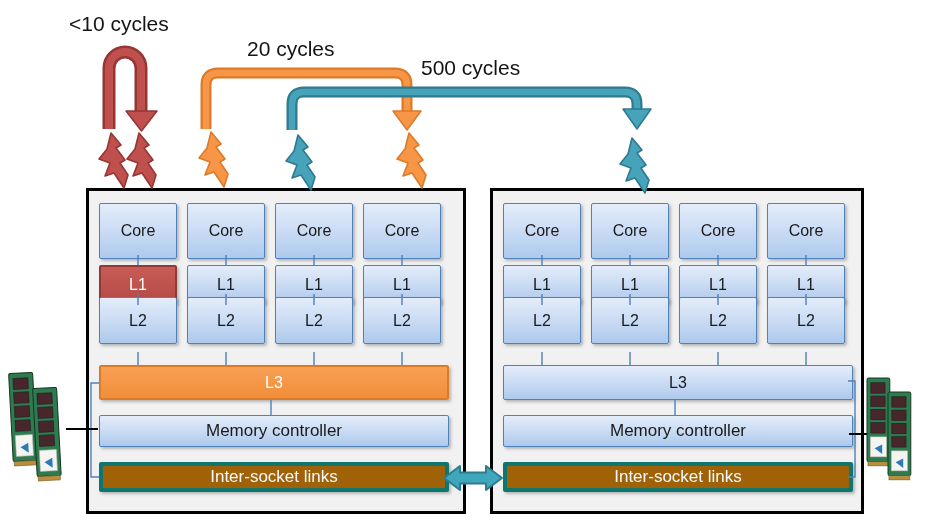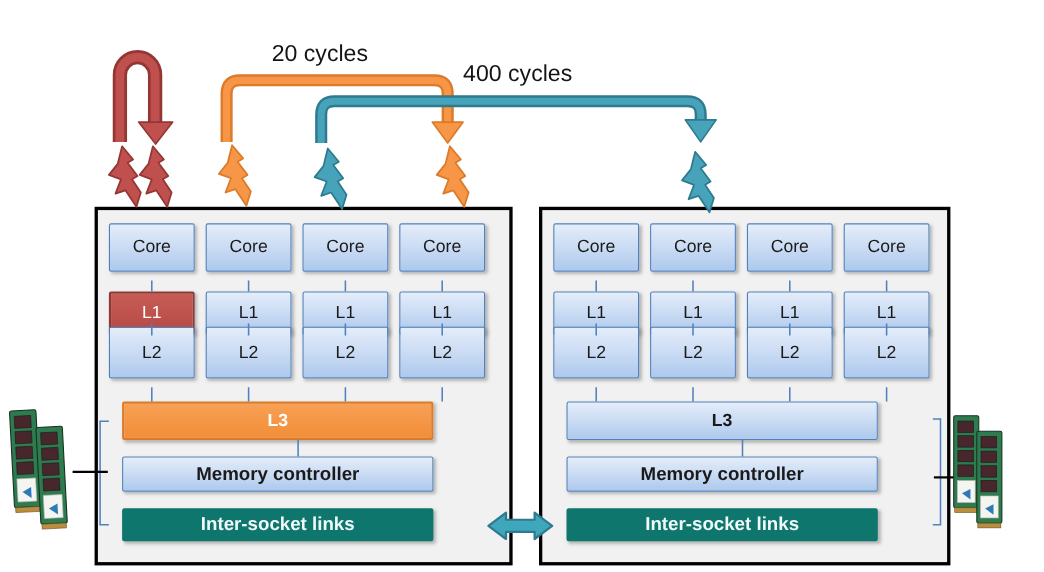--- a/index.html
+++ b/index.html
@@ -17,43 +17,44 @@
           border:3px solid #000;box-sizing:border-box;}
   #socket-0{left:86px;width:380px;}
   #socket-1{left:490px;width:374px;}
 
   .cell,.bar{position:absolute;box-sizing:border-box;display:flex;align-items:center;
           justify-content:center;font-size:16px;color:#1a1a1a;border-radius:2px;
           background:linear-gradient(180deg,#E4EDFA 0%,#CBDCF4 48%,#ADC9EC 100%);
           border:1.5px solid #4F81BD;box-shadow:2px 2px 3px rgba(110,110,110,.45);}
   .c1{left:10px;width:78px;} .c2{left:98px;width:78px;}
   .c3{left:186px;width:78px;} .c4{left:274px;width:78px;}
-  .row-core{top:12px;height:44px;}
+  .row-core{top:12px;height:56px;}
   .row-l1{top:74px;height:39px;}
   .row-l2{top:106px;height:47px;}
-  .bar{left:22px;width:283px;font-weight:bold;}
+  .bar{left:10px;width:350px;}
   .bar-l3{top:174px;height:35px;}
   .bar-mc{top:224px;height:32px;font-size:17px;}
   .bar-isl{top:271px;height:30px;font-size:17px;}
 
   .red-cell{background:linear-gradient(180deg,#C85B55 0%,#B54A46 100%);
             border:2.5px solid #8E3A37;color:#fff;}
   .orange-bar{background:linear-gradient(180deg,#F8A055 0%,#F18E38 100%);
             border:2.5px solid #DC7A28;color:#fff;}
-  .teal-bar{background:#0f766e;border:4px solid #0f766e;color:#F0F9FB;}
+  .teal-bar{background:#a16207;border:4px solid #0f766e;color:#F0F9FB;}
 
   svg.overlay{position:absolute;left:0;top:0;pointer-events:none;}
 </style>
 </head>
 <body>
 
 <div class="stage">
 
+  <div class="lat-label" id="lbl-l1">&lt;10 cycles</div>
   <div class="lat-label" id="lbl-l3">20 cycles</div>
-  <div class="lat-label" id="lbl-remote">400 cycles</div>
+  <div class="lat-label" id="lbl-remote">500 cycles</div>
 
   <div class="socket" id="socket-0">
     <div class="cell c1 row-core">Core</div>
     <div class="cell c2 row-core">Core</div>
     <div class="cell c3 row-core">Core</div>
     <div class="cell c4 row-core">Core</div>
 
     <div class="cell c1 row-l1 red-cell">L1</div>
     <div class="cell c2 row-l1">L1</div>
     <div class="cell c3 row-l1">L1</div>

